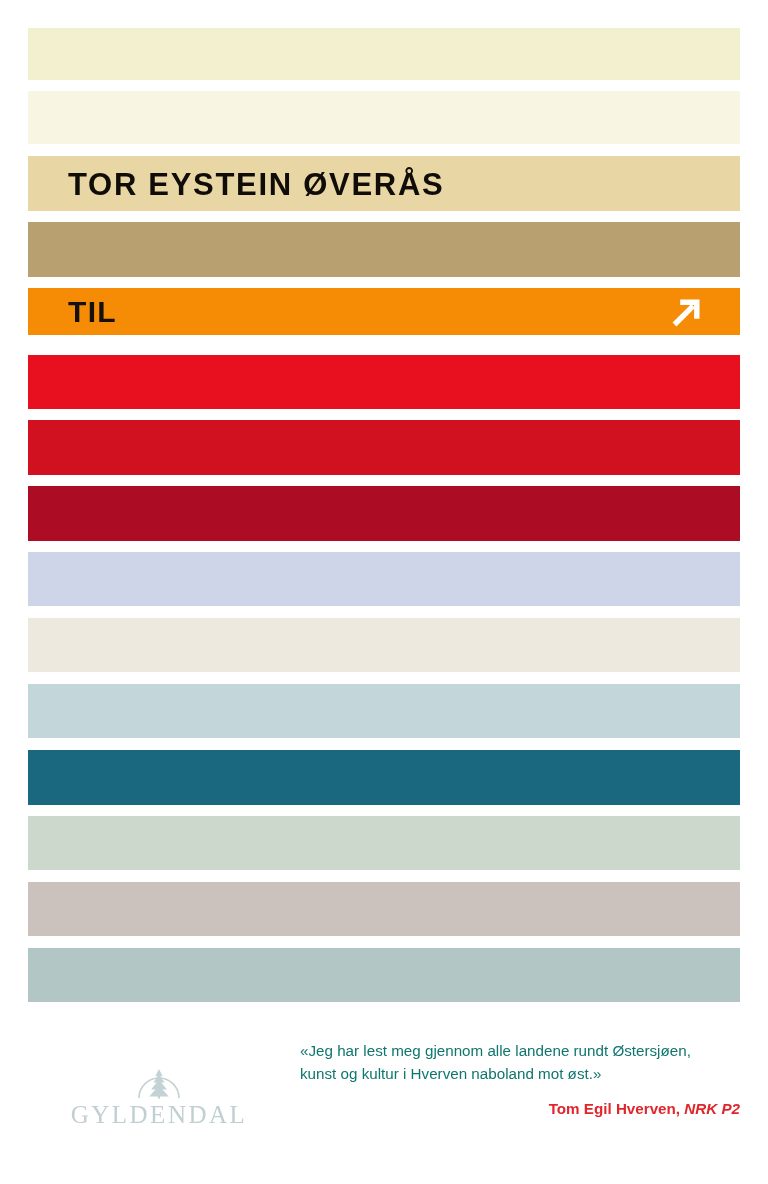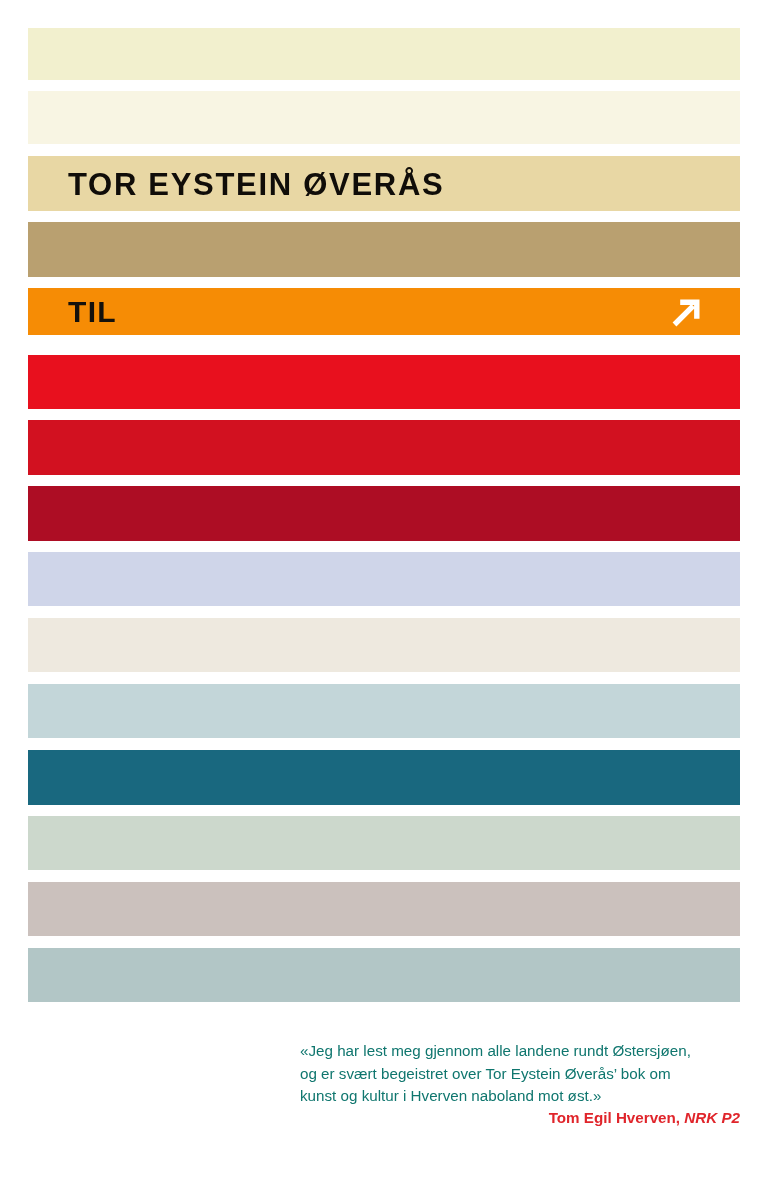--- a/index.html
+++ b/index.html
@@ -109,21 +109,21 @@
   }
   #quote .qline {
     display: block;
     font-size: 15.2px;
     line-height: 22.5px;
     color: #0f766e;
     white-space: nowrap;
   }
   #quote .attrib {
     display: block;
-    margin-top: 0;
+    margin-top: 14px;
     text-align: right;
     font-size: 15.2px;
     line-height: 20px;
     color: #e0252b;
     white-space: nowrap;
   }
   #quote .attrib .src {
     font-style: italic;
     font-weight: 700;
   }
@@ -154,21 +154,35 @@
     <div class="stripe" style="top: 618px; height: 54px; background: rgb(238, 233, 223);"></div>
     <div class="stripe" style="top: 684px; height: 54px; background: rgb(195, 214, 217);"></div>
     <div class="stripe" style="top: 750px; height: 55px; background: rgb(25, 104, 127);"></div>
     <div class="stripe" style="top: 816px; height: 54px; background: rgb(204, 216, 204);"></div>
     <div class="stripe" style="top: 882px; height: 54px; background: rgb(203, 193, 189);"></div>
     <div class="stripe" style="top: 948px; height: 54px; background: rgb(178, 198, 198);"></div>
   </div>
 
 <div id="footer">
 
+  <div id="logo">
+    <span class="mark">
+      <svg width="52" height="40" viewBox="0 0 52 40" xmlns="http://www.w3.org/2000/svg">
+        <path d="M6 38 A20 20 0 0 1 46 38" fill="none" stroke="#c3d2d4" stroke-width="1.6"></path>
+        <g fill="#c3d2d4">
+          <path d="M26 9 L22.3 16.2 L29.7 16.2 Z"></path>
+          <path d="M26 14.2 L20.4 22.6 L31.6 22.6 Z"></path>
+          <path d="M26 19.6 L18.1 29.6 L33.9 29.6 Z"></path>
+          <path d="M26 25.6 L16.2 36.4 L35.8 36.4 Z"></path>
+          <rect x="24.9" y="34.4" width="2.2" height="4.2"></rect>
+        </g>
+      </svg>
+    </span>
+    <span class="wordmark">GYLDENDAL</span>
+  </div>
 
   <div id="quote">
     <span class="qline">«Jeg har lest meg gjennom alle landene rundt Østersjøen,</span>
-    <span class="qline">og er svært begeistret over Tor Eystein Øverås’ bok om</span>
     <span class="qline">kunst og kultur i Hverven naboland mot øst.»</span>
     <span class="attrib"><span class="who">Tom Egil Hverven,</span> <span class="src">NRK P2</span></span>
   </div>
 
 </div>
 
 </body></html>

